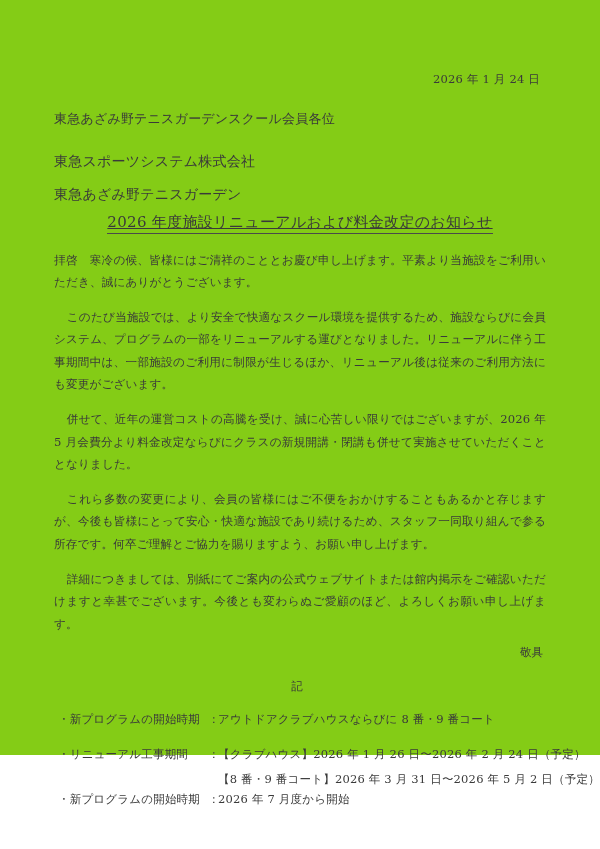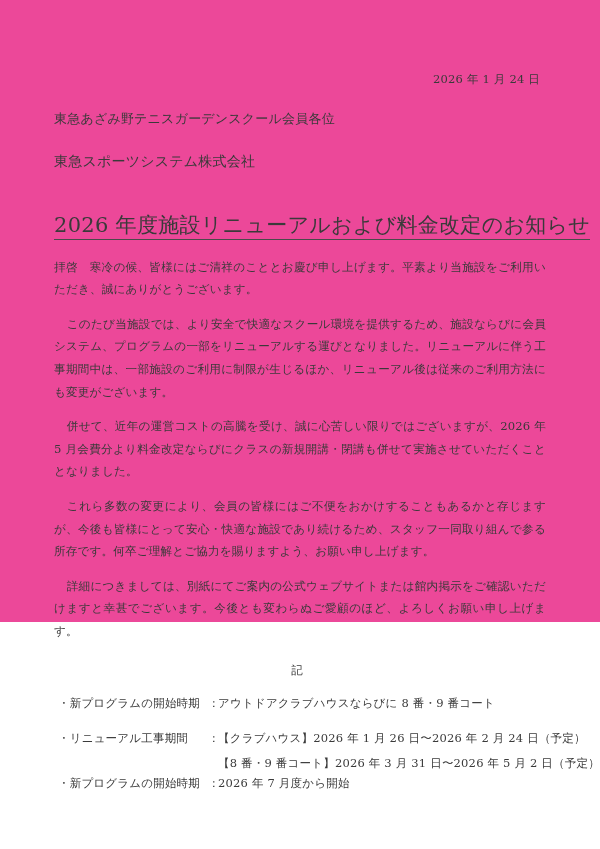--- a/index.html
+++ b/index.html
@@ -12,22 +12,22 @@
     width: 600px;
     height: 849px;
     overflow: hidden;
     font-family: "DejaVu Serif", "Liberation Serif", serif;
     color: #3a3a3a;
     -webkit-font-smoothing: antialiased;
   }
   .page {
     position: relative;
     width: 600px;
-    height: 622px;
-    background: #ec4899;
+    height: 755px;
+    background: #84cc16;
     box-sizing: border-box;
     padding: 0 54px 0 54px;
   }
 
   
   .doc-date {
     text-align: right;
     font-size: 11.5px;
     line-height: 1;
     padding-top: 74px;
@@ -45,26 +45,27 @@
     font-size: 14px;
     line-height: 1;
     padding-right: 3px;
     letter-spacing: .2px;
   }
   .sender.first { padding-top: 29px; }
   .sender.second { padding-top: 19px; }
 
   
   .doc-title {
-    margin-top: 45px;
+    margin-top: 12px;
     text-align: center;
-    font-size: 21px;
+    font-size: 15px;
     line-height: 1.2;
     letter-spacing: .3px;
     white-space: nowrap;
+    text-decoration: underline;
   }
   .doc-title span {
     border-bottom: 1px solid #4a4a4a;
     padding-bottom: 2px;
   }
 
   
   .body-block { margin-top: 18px; }
   p.para {
     margin: 0 0 12px 0;
@@ -129,33 +130,35 @@
 </head>
 <body>
 
 <div class="page">
 
   <div class="doc-date">2026 年 1 月 24 日</div>
 
   <div class="addressee">東急あざみ野テニスガーデンスクール会員各位</div>
 
   <div class="sender first">東急スポーツシステム株式会社</div>
+  <div class="sender second">東急あざみ野テニスガーデン</div>
 
   <div class="doc-title">
     <span>2026 年度施設リニューアルおよび料金改定のお知らせ</span>
   </div>
 
   <div class="body-block">
     <p class="para">拝啓　寒冷の候、皆様にはご清祥のこととお慶び申し上げます。平素より当施設をご利用いただき、誠にありがとうございます。</p>
     <p class="para indent">このたび当施設では、より安全で快適なスクール環境を提供するため、施設ならびに会員システム、プログラムの一部をリニューアルする運びとなりました。リニューアルに伴う工事期間中は、一部施設のご利用に制限が生じるほか、リニューアル後は従来のご利用方法にも変更がございます。</p>
     <p class="para indent">併せて、近年の運営コストの高騰を受け、誠に心苦しい限りではございますが、2026 年 5 月会費分より料金改定ならびにクラスの新規開講・閉講も併せて実施させていただくこととなりました。</p>
     <p class="para indent">これら多数の変更により、会員の皆様にはご不便をおかけすることもあるかと存じますが、今後も皆様にとって安心・快適な施設であり続けるため、スタッフ一同取り組んで参る所存です。何卒ご理解とご協力を賜りますよう、お願い申し上げます。</p>
     <p class="para indent">詳細につきましては、別紙にてご案内の公式ウェブサイトまたは館内掲示をご確認いただけますと幸甚でございます。今後とも変わらぬご愛顧のほど、よろしくお願い申し上げます。</p>
   </div>
 
+  <div class="closing">敬具</div>
 
   <div class="ki">記</div>
 
   <div class="detail-list">
 
     <div class="detail-row">
       <div class="detail-label">・新プログラムの開始時期</div>
       <div class="detail-sep">：</div>
       <div class="detail-value">アウトドアクラブハウスならびに 8 番・9 番コート</div>
     </div>

